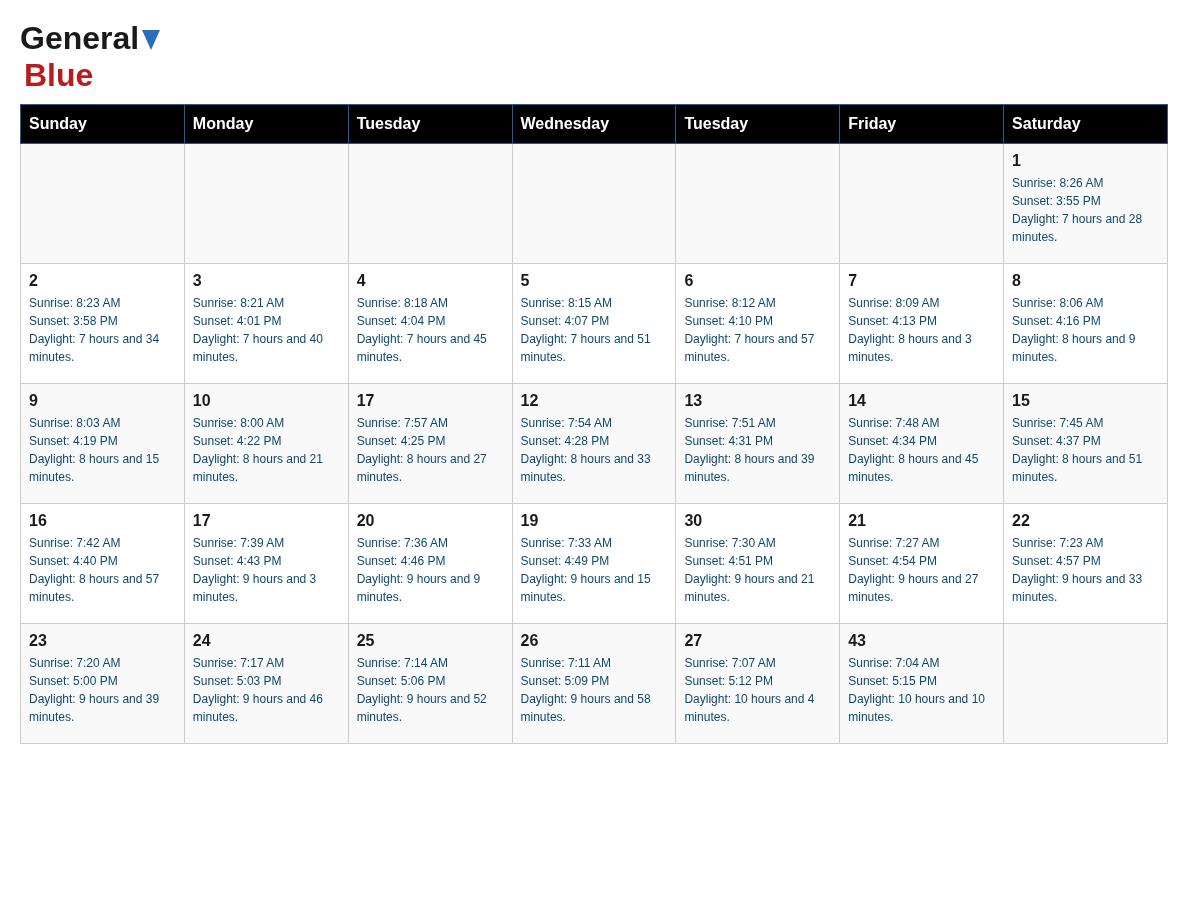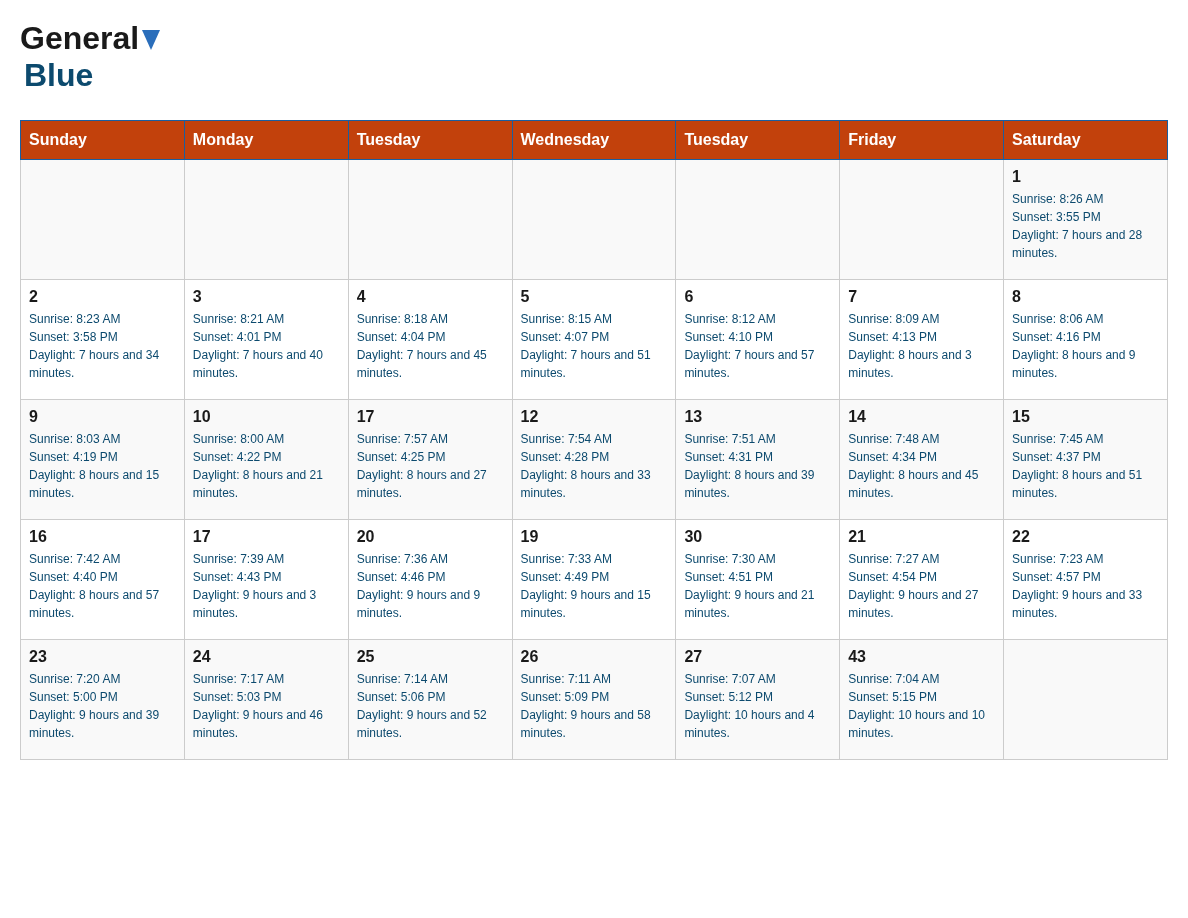--- a/index.html
+++ b/index.html
@@ -8,21 +8,21 @@
       background: #fff;
       color: #333;
       width: 1188px;
       min-height: 918px;
       padding: 20px;
     }
     .header {
       display: flex;
       justify-content: space-between;
       align-items: flex-start;
-      margin-bottom: 26px;
+      margin-bottom: 10px;
       flex-direction: column;
     }
     .logo {
       display: flex;
       flex-direction: column;
       align-items: flex-start;
     }
     .title-section {
       text-align: right;
     }
@@ -36,21 +36,21 @@
       font-size: 20px;
       color: #555;
       margin-top: 4px;
     }
     .calendar {
       width: 100%;
       border-collapse: collapse;
       border: 1px solid #aaa;
     }
     .calendar th {
-      background-color: #c2410c;
+      background-color: #000000;
       color: #fff;
       padding: 10px 8px;
       font-size: 16px;
       font-weight: bold;
       text-align: left;
       border: 1px solid #1a5ea0;
     }
     .calendar td {
       vertical-align: top;
       padding: 8px;
@@ -91,21 +91,21 @@
 
 <div class="header">
   <div class="logo">
     <div class="logo-wrapper">
       <span style="font-size:32px; font-weight:bold; color:#1a1a1a;">General</span>
       <svg width="18" height="20" viewBox="0 0 18 20" style="margin-left:1px; margin-top:2px;">
         <polygon points="0,0 18,0 9,20" fill="#2a6ebb"></polygon>
       </svg>
     </div>
     <div>
-      <span style="font-size:32px; font-weight:bold; color:#0c4a6e; padding-left:4px;">Blue</span>
+      <span style="font-size:32px; font-weight:bold; color:#b91c1c; padding-left:4px;">Blue</span>
     </div>
   </div>
 </div>
 
 <table class="calendar">
   <thead>
     <tr>
       <th>Sunday</th>
       <th>Monday</th>
       <th>Tuesday</th>

